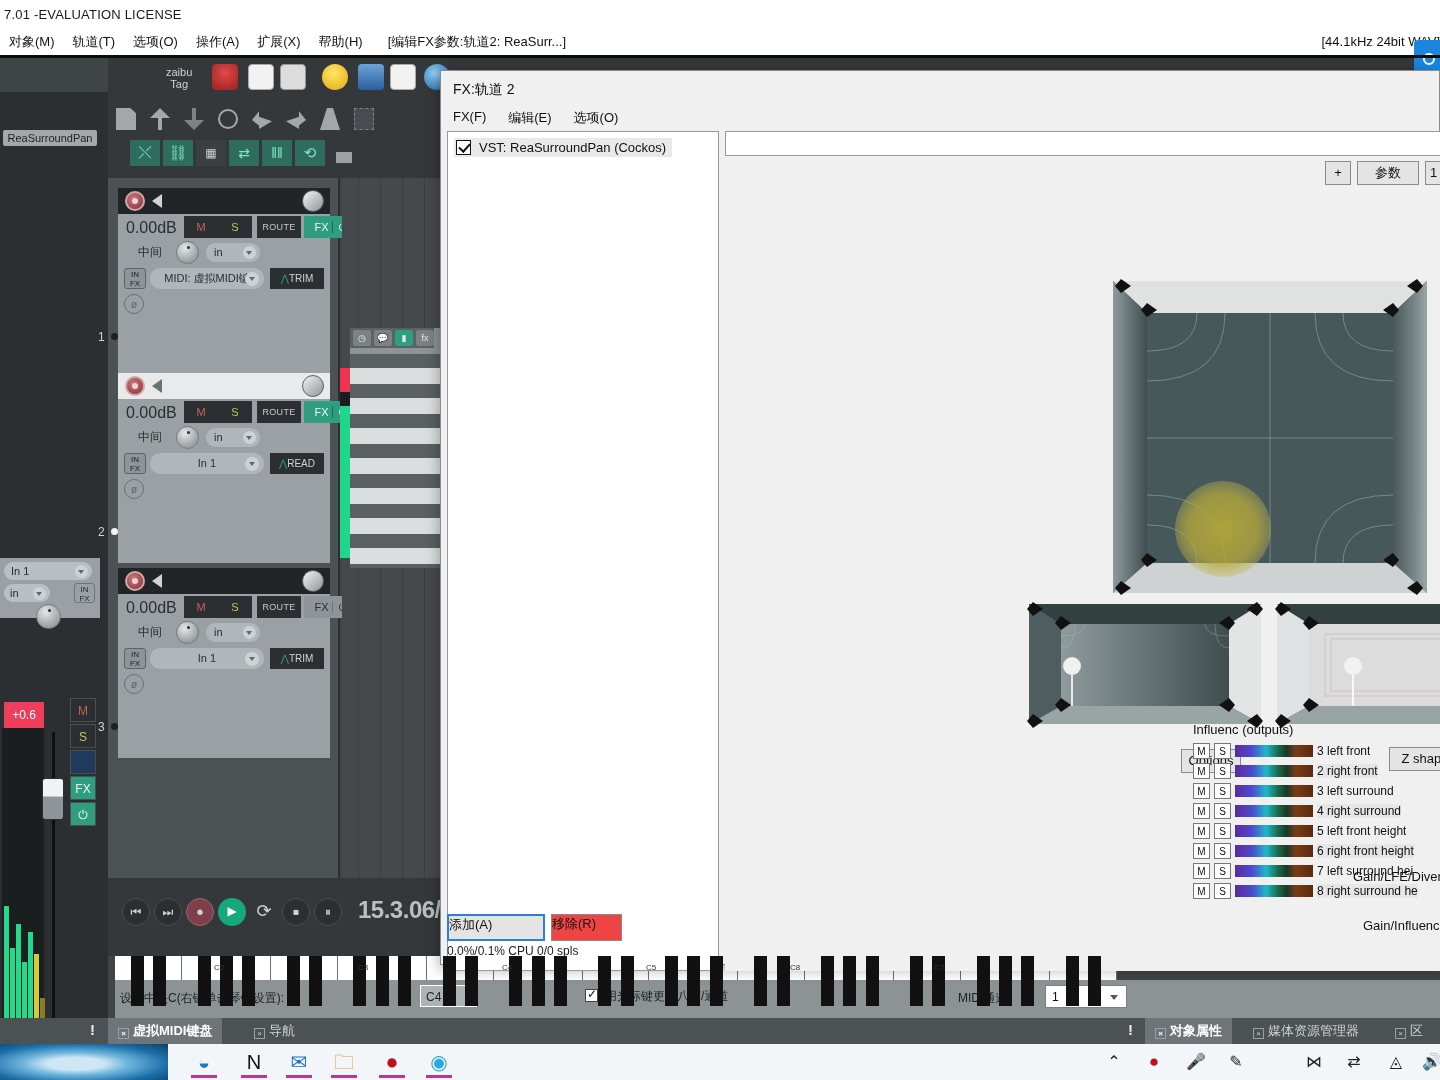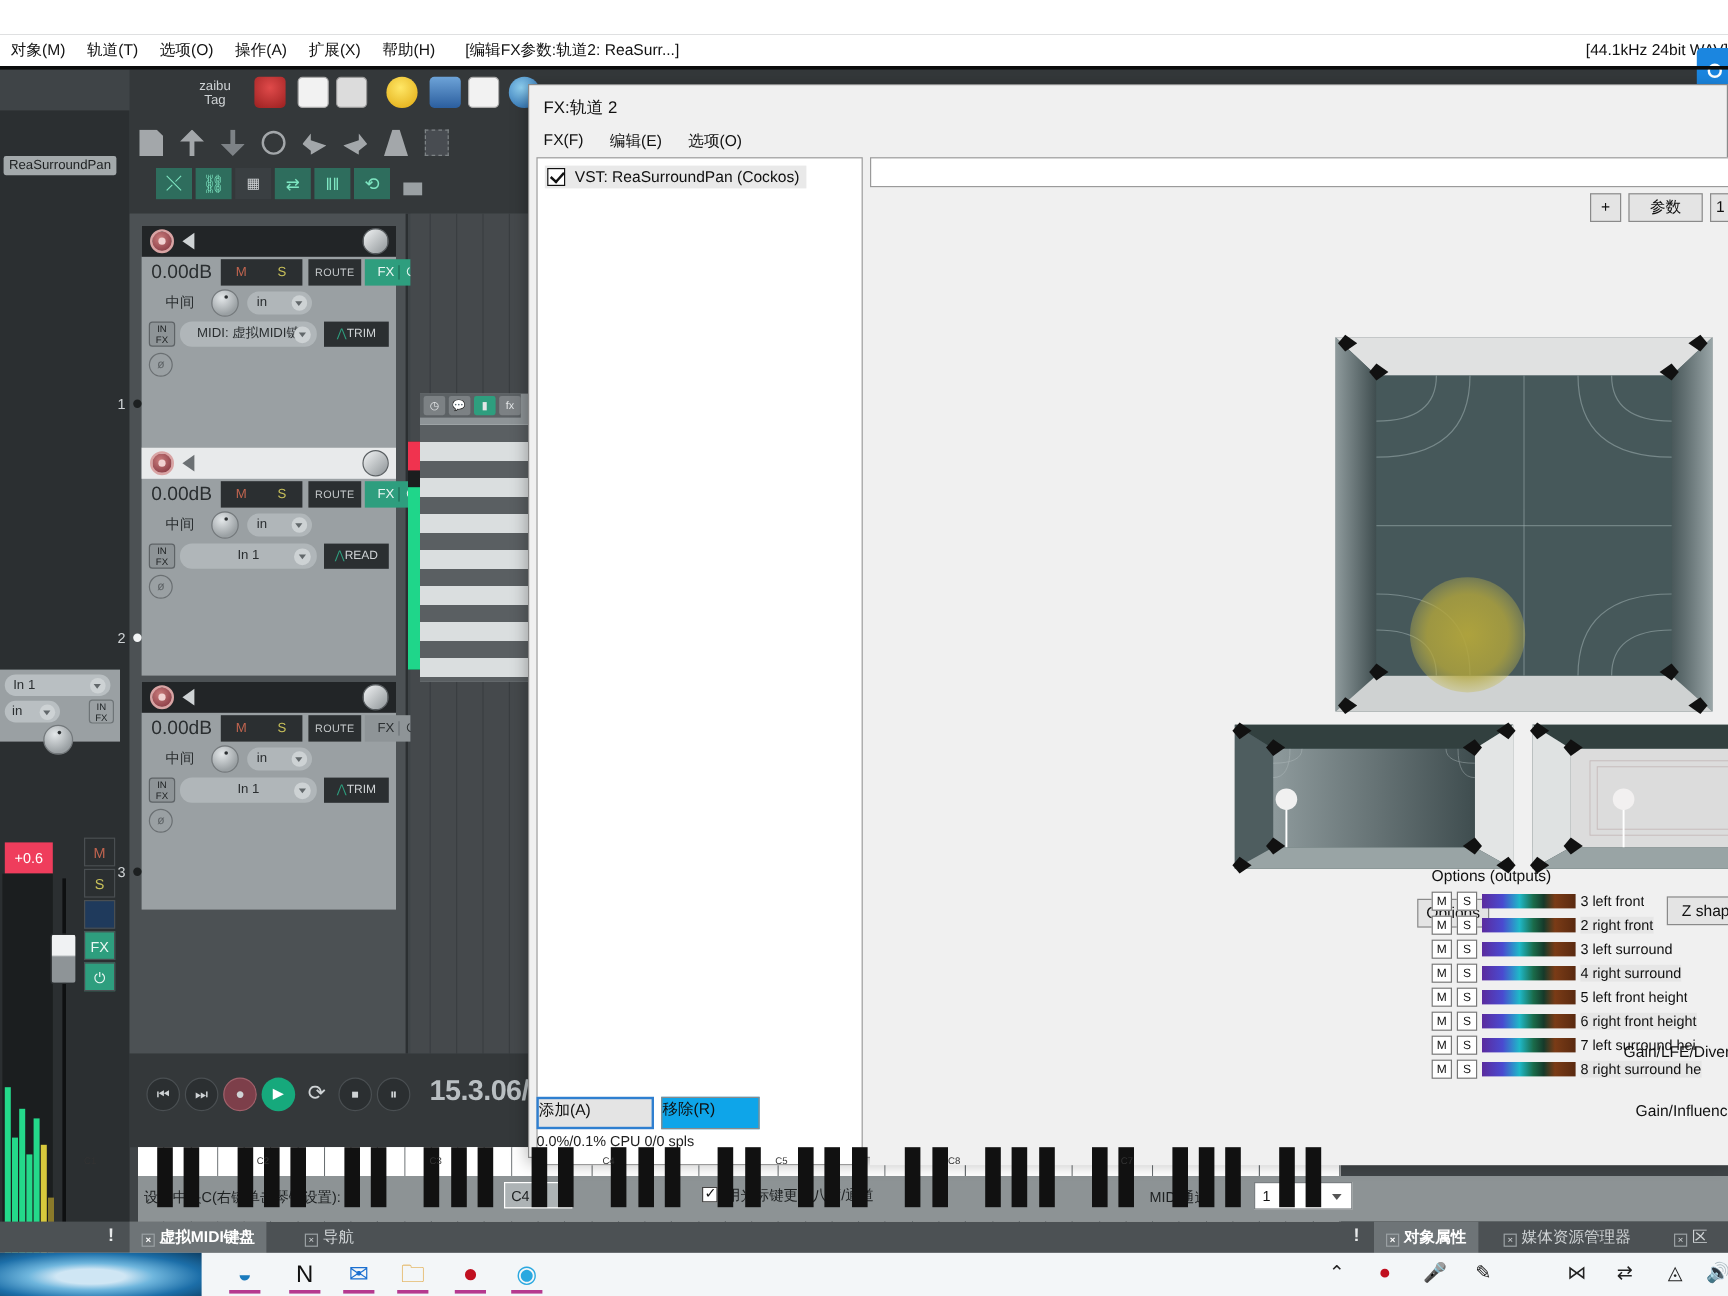--- a/index.html
+++ b/index.html
@@ -188,21 +188,21 @@
      border:1px solid #8a8a8a; box-shadow:0 4px 14px rgba(0,0,0,.35);}
   #fxtitle{position:absolute;left:12px;top:10px;font-size:14px;color:#101010;}
   #fxmenu{position:absolute;left:12px;top:38px;display:flex;gap:22px;font-size:13px;color:#101010;}
   #fxlist{position:absolute;left:6px;top:60px;width:272px;height:840px;background:#fff;border:1px solid #9a9a9a;}
   .fxitem{position:absolute;left:6px;top:6px;display:flex;align-items:center;gap:8px;
      background:#e9e9e9;padding:2px 6px 2px 2px;font-size:13px;color:#101010;}
   .fxitem .cbx{width:15px;height:15px;border:1.5px solid #111;background:#fff;position:relative;}
   .fxitem .cbx:after{content:"";position:absolute;left:4px;top:0px;width:5px;height:9px;border:solid #111;border-width:0 2px 2px 0;transform:rotate(42deg);}
   #btnadd{position:absolute;left:6px;top:843px;width:98px;height:27px;background:#e4e4e4;border:2px solid #2f7fd0;
      font-size:13px;color:#101010;}
-  #btnrem{position:absolute;left:110px;top:843px;width:82px;height:27px;background:#0ea5e9;border:1px solid #8a8a8a;
+  #btnrem{position:absolute;left:110px;top:843px;width:71px;height:27px;background:#ef4444;border:1px solid #8a8a8a;
      font-size:13px;color:#101010;}
   #cpu{position:absolute;left:6px;top:873px;font-size:12px;color:#202020;}
   
   #fxpane{position:absolute;left:284px;top:60px;right:0;top:60px;width:716px;height:840px;background:#f0f0f0;}
   #presetbox{position:absolute;left:0;top:0;width:716px;height:25px;background:#fff;border:1px solid #9a9a9a;}
   #presetsel{position:absolute;left:0;top:30px;width:588px;height:24px;background:#e0e0e0;border:1px solid #9a9a9a;
      font-size:13px;color:#101010;line-height:22px;padding-left:6px;}
   #presetsel .chev{position:absolute;right:8px;top:9px;width:8px;height:8px;border-right:1.5px solid #444;border-bottom:1.5px solid #444;transform:rotate(45deg);}
   .sqbtn{position:absolute;background:#e4e4e4;border:1px solid #8a8a8a;font-size:13px;color:#101010;text-align:center;}
   
@@ -582,20 +582,21 @@
     <div class="tbi" style="left: 1182px; color: rgb(34, 34, 34); font-size: 16px; text-align: center; line-height: 28px;">🎤</div>
     <div class="tbi" style="left: 1222px; color: rgb(34, 34, 34); font-size: 16px; text-align: center; line-height: 28px;">✎</div>
     <div class="tbi" style="left: 1300px; color: rgb(34, 34, 34); font-size: 16px; text-align: center; line-height: 28px;">⋈</div>
     <div class="tbi" style="left: 1340px; color: rgb(34, 34, 34); font-size: 16px; text-align: center; line-height: 28px;">⇄</div>
     <div class="tbi" style="left: 1382px; color: rgb(34, 34, 34); font-size: 16px; text-align: center; line-height: 28px;">◬</div>
     <div class="tbi" style="left: 1418px; color: rgb(34, 34, 34); font-size: 16px; text-align: center; line-height: 28px;">🔊</div>
   </div>
 <div id="startorb"></div>
 
 <div id="topbar">
+  <div class="reaper-title">7.01 -EVALUATION LICENSE</div>
 </div>
 <div id="menubar">
   <div class="mi">对象(M)</div>
   <div class="mi">轨道(T)</div>
   <div class="mi">选项(O)</div>
   <div class="mi">操作(A)</div>
   <div class="mi">扩展(X)</div>
   <div class="mi">帮助(H)</div>
   <div class="ctx">[编辑FX参数:轨道2: ReaSurr...]</div>
   <div class="srate">[44.1kHz 24bit WAV]</div>
@@ -732,21 +733,21 @@
 
     <div class="sqbtn" style="left:456px;top:618px;width:60px;height:24px;line-height:22px;">Options</div>
     <div class="sqbtn" style="left:664px;top:616px;width:72px;height:24px;line-height:22px;">Z shape</div>
 
     <div class="rlabel" style="position:absolute;left:628px;top:738px;">Gain/LFE/Diverge/Delay:</div>
 
   </div>
 </div>
 
 <div id="spkbox">
-  <div style="font-size:13px;color:#101010;margin-bottom:4px;">Options (outputs)</div>
+  <div style="font-size:13px;color:#101010;margin-bottom:4px;">Influenc (outputs)</div>
   <div class="spkrow">
     <span class="msq">M</span>
     <span class="msq">S</span>
     <span class="meterbar"></span>
     <span class="spkname">3 left front</span>
   </div>
   <div class="spkrow">
     <span class="msq">M</span>
     <span class="msq">S</span>
     <span class="meterbar"></span>

